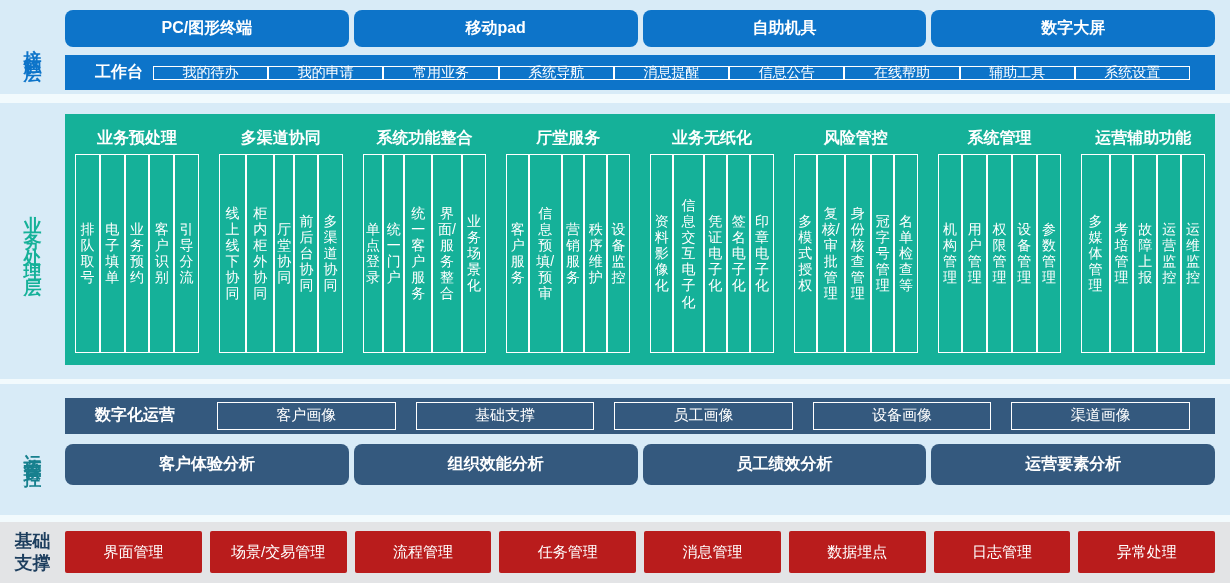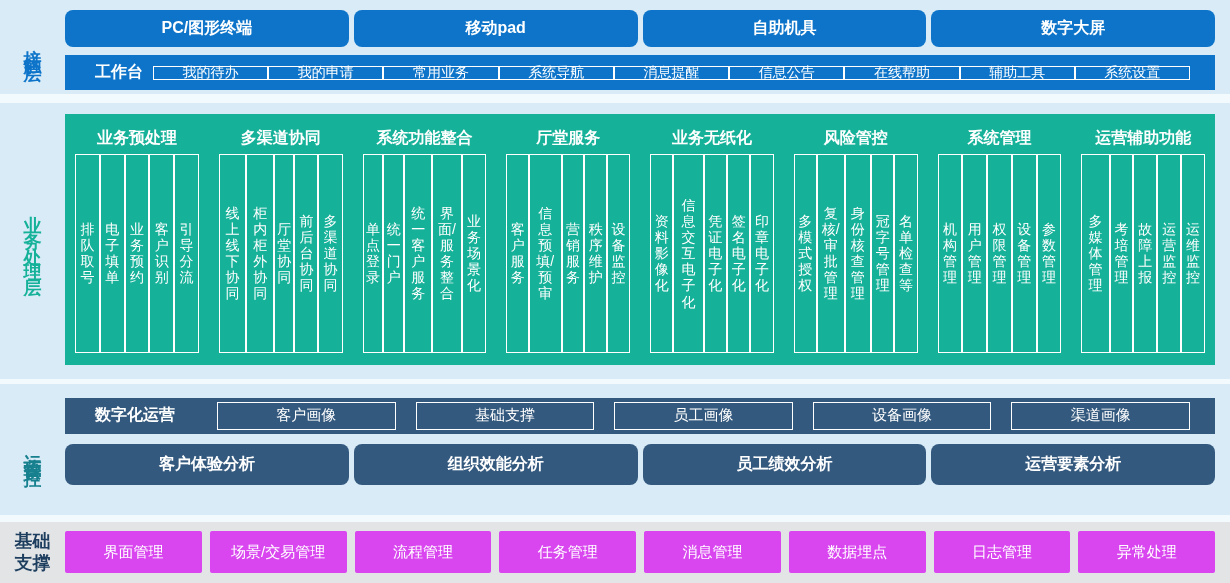--- a/index.html
+++ b/index.html
@@ -63,21 +63,21 @@
   .ops-analysis {
     flex: 1; background: #34597e; border-radius: 8px; color: #fff; font-weight: bold; font-size: 16px;
     display: flex; align-items: center; justify-content: center;
   }
 
   
   .hlabel { width: 65px; flex: 0 0 65px; display: flex; align-items: center; justify-content: center; }
   .hlabel-text { width: 2.15em; color: #1d3e5e; font-weight: bold; font-size: 18px; line-height: 1.25; text-align: center; }
   .foundation-row { flex: 1; display: flex; align-items: center; gap: 8px; padding-right: 15px; }
   .fnd-btn {
-    flex: 1; height: 42px; background: #d946ef; color: #fff; font-size: 15px; border-radius: 2px;
+    flex: 1; height: 42px; background: #b91c1c; color: #fff; font-size: 15px; border-radius: 2px;
     display: flex; align-items: center; justify-content: center; white-space: nowrap;
   }
 </style>
 </head>
 <body>
 
 <div class="page">
 
   <section class="band band-contact">
     <div class="vlabel blue">接触层</div>

